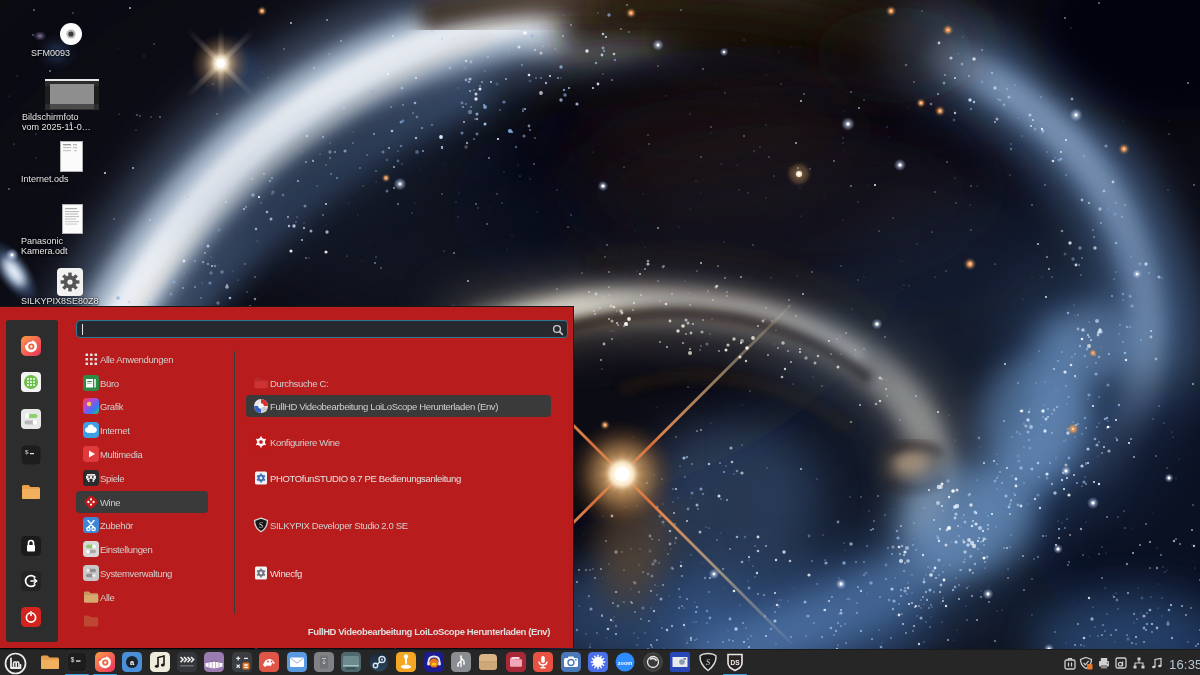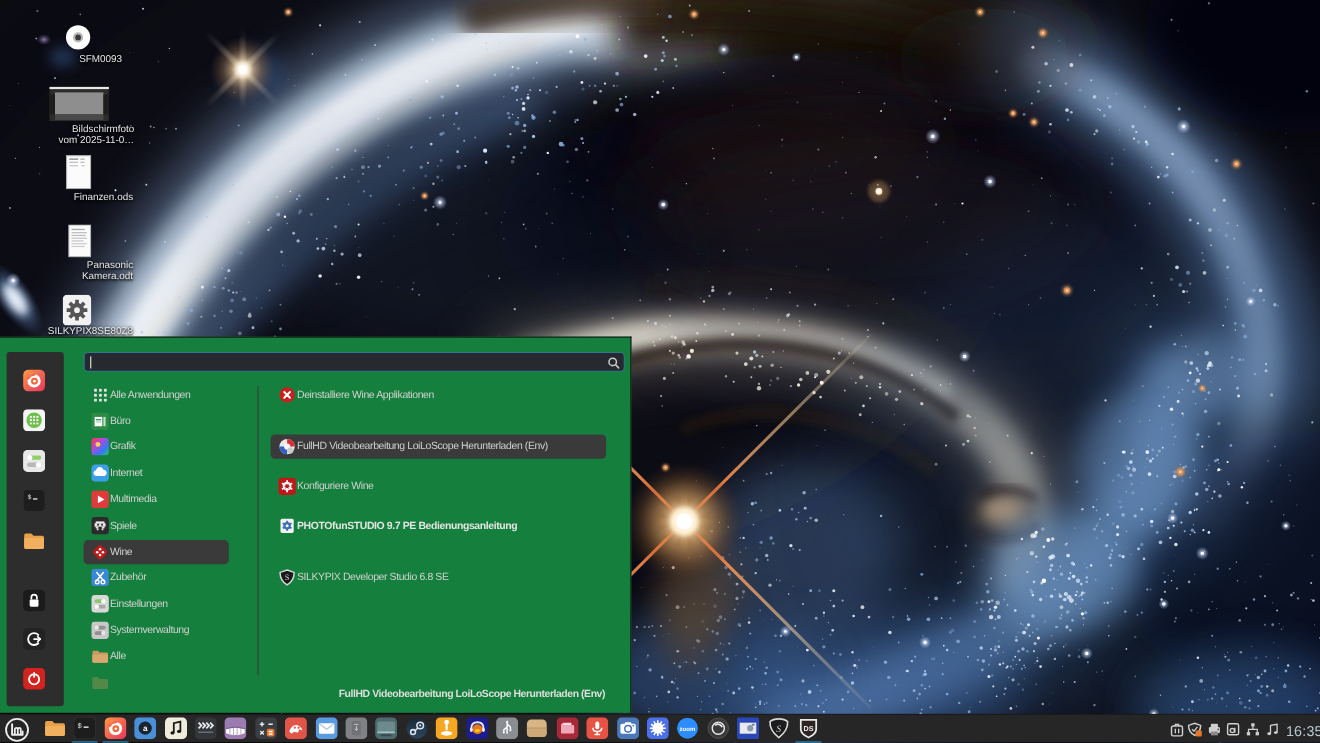--- a/index.html
+++ b/index.html
@@ -1,30 +1,30 @@
 <!DOCTYPE html>
 <html><head><meta charset="utf-8"><style>
 *{margin:0;padding:0;box-sizing:border-box}
 html,body{width:1200px;height:675px;overflow:hidden;background:#000;font-family:"Liberation Sans",sans-serif}
 #stage{position:relative;width:1200px;height:675px}
 #bg{position:absolute;left:0;top:0}
 .abs{position:absolute}
-.dlabel{position:absolute;font-size:9px;color:#e6e6e6;text-align:right;text-shadow:0 1px 2px rgba(0,0,0,.95),0 0 3px rgba(0,0,0,.8);white-space:nowrap}
-#menu{position:absolute;left:0;top:306px;width:574px;height:342px;background:#15803d;border-right:1px solid #181818;border-top:1px solid #181818}
+.dlabel{position:absolute;font-size:9px;color:#e6e6e6;text-align:left;text-shadow:0 1px 2px rgba(0,0,0,.95),0 0 3px rgba(0,0,0,.8);white-space:nowrap}
+#menu{position:absolute;left:0;top:306px;width:574px;height:342px;background:#b91c1c;border-right:1px solid #181818;border-top:1px solid #181818}
 #sidebar{position:absolute;left:6px;top:13px;width:52px;height:322px;background:#2d2d2d;border-radius:3px}
 #search{position:absolute;left:76px;top:13px;width:492px;height:18px;background:#26292d;border:1px solid #2f7795;border-radius:4px}
 #cursor{position:absolute;left:5px;top:3px;width:1px;height:11px;background:#e8e8e8}
 .cat{position:absolute;left:76px;width:132px;height:22px}
 .app{position:absolute;left:246px;width:305px;height:22px}
 .rowhl{background:#3a3a3a;border-radius:4px}
 .ric{position:absolute;top:50%;transform:translateY(-50%)}
 .cat .ric{left:7px}
 .app .ric{left:7px}
 .rlb{position:absolute;left:24px;top:50%;transform:translateY(-50%);font-size:9.5px;letter-spacing:-0.35px;color:#d0d0d0;white-space:nowrap}
-.bold{font-weight:bold;color:#e4e4e4}
+.bold{font-weight:normal;color:#e4e4e4}
 #vsep{position:absolute;left:234px;top:44px;width:1px;height:263px;background:#3b3b3b}
 #selname{position:absolute;right:23px;top:319px;font-size:9.5px;letter-spacing:-0.4px;font-weight:bold;color:#dedede}
 #panel{position:absolute;left:0;top:649px;width:1200px;height:26px;background:#262626;border-top:1px solid #1a1a1a}
 .pic{position:absolute;top:2px;width:20px;height:20px}
 .uline{position:absolute;top:24px;height:2px;background:#36a1e0;border-radius:1px}
 .tray{position:absolute;top:6px}
 #clock{position:absolute;top:7px;font-size:13px;color:#b7c8d4;letter-spacing:0.2px}
 </style></head><body>
 <div id="stage">
     <div id="bg"><svg width="1200" height="675" viewBox="0 0 1200 675">
@@ -1999,21 +1999,21 @@
     <div class="dlabel" style="left:22px;top:112px;width:100px">Bildschirmfoto<br>vom 2025-11-0…</div>
     <svg class="abs" style="left:60px;top:141px" width="23" height="31">
       <rect x="0.5" y="0.5" width="22" height="30" fill="#fbfbfb" stroke="#b0b0b0" stroke-width="1"></rect>
       <rect x="3" y="3" width="8" height="1.4" fill="#999"></rect>
       <rect x="13" y="3" width="4" height="1.4" fill="#bbb"></rect>
       <rect x="3" y="6" width="8" height="1.2" fill="#c0c0c0"></rect>
       <rect x="13" y="6" width="4" height="1.2" fill="#c0c0c0"></rect>
       <rect x="3" y="9" width="8" height="1.2" fill="#c8c8c8"></rect>
       <rect x="14" y="9" width="3" height="1.2" fill="#c8c8c8"></rect>
     </svg>
-    <div class="dlabel" style="left:21px;top:174px;width:100px">Finanzen.ods</div>
+    <div class="dlabel" style="left:21px;top:174px;width:100px">Internet.ods</div>
     <svg class="abs" style="left:62px;top:204px" width="21" height="30">
       <rect x="0.5" y="0.5" width="20" height="29" fill="#fbfbfb" stroke="#b0b0b0" stroke-width="1"></rect>
       <rect x="3" y="4" width="12" height="1.2" fill="#aaa"></rect>
       <rect x="3" y="7" width="14" height="1.1" fill="#bbb"></rect>
       <rect x="3" y="9.5" width="13" height="1.1" fill="#bbb"></rect>
       <rect x="3" y="12" width="14" height="1.1" fill="#c4c4c4"></rect>
       <rect x="3" y="14.5" width="11" height="1.1" fill="#c4c4c4"></rect>
       <rect x="3" y="17" width="14" height="1.1" fill="#ccc"></rect>
       <rect x="3" y="19.5" width="12" height="1.1" fill="#ccc"></rect>
     </svg>
@@ -2221,26 +2221,26 @@
           <path d="M1 6 L15.2 6 L15.2 12.2 Q15.2 13.4 14 13.4 L2.2 13.4 Q1 13.4 1 12.2 Z" fill="#d8a96e"></path>
         </svg>
         <div class="rlb">Alle</div>
       </div>
       <div class="cat" style="top:302.6px;opacity:0.35">
         <svg class="ric" width="16" height="16" viewBox="0 0 16 16">
           <path d="M1 3.8 Q1 2.6 2.2 2.6 L6 2.6 L7.6 4.2 L14 4.2 Q15.2 4.2 15.2 5.4 L15.2 12.2 Q15.2 13.4 14 13.4 L2.2 13.4 Q1 13.4 1 12.2 Z" fill="#c89860"></path>
         </svg>
       </div>
       <div id="vsep"></div>
-      <div class="app" style="top:40.8px">
+      <div class="app" style="top:64.6px">
         <svg class="ric" width="16" height="16" viewBox="0 0 16 16">
-          <circle cx="8" cy="8" r="7" fill="#c82020"></circle>
-          <path d="M5.4 5.4 L10.6 10.6 M10.6 5.4 L5.4 10.6" stroke="#fff" stroke-width="1.8" stroke-linecap="round"></path>
+          <path d="M1.5 4 Q1.5 2.8 2.7 2.8 L6.2 2.8 L7.8 4.4 L13.5 4.4 Q14.7 4.4 14.7 5.6 L14.7 12 Q14.7 13.2 13.5 13.2 L2.7 13.2 Q1.5 13.2 1.5 12 Z" fill="#b82828"></path>
+          <path d="M1.5 6.2 L14.7 6.2 L14.7 12 Q14.7 13.2 13.5 13.2 L2.7 13.2 Q1.5 13.2 1.5 12 Z" fill="#cc3333"></path>
         </svg>
-        <div class="rlb">Deinstalliere Wine Applikationen</div>
+        <div class="rlb">Durchsuche C:</div>
       </div>
       <div class="app rowhl" style="top:88.4px">
         <svg class="ric" width="16" height="16" viewBox="0 0 16 16">
           <circle cx="8" cy="8" r="7" fill="#e8e8e8"></circle>
           <path d="M8 1 A7 7 0 0 1 15 8 L8 8 Z" fill="#d83030"></path>
           <path d="M1 8 A7 7 0 0 0 8 15 L8 8 Z" fill="#3060c8"></path>
           <circle cx="8" cy="8" r="2.8" fill="#f8f8f8"></circle>
           <circle cx="11" cy="11.5" r="2.8" fill="#c8c8c8" opacity="0.9"></circle>
         </svg>
         <div class="rlb">FullHD Videobearbeitung LoiLoScope Herunterladen (Env)</div>
@@ -2275,21 +2275,37 @@
           </g>
           <circle cx="8" cy="8" r="1.4" fill="#f2f2f2"></circle>
         </svg>
         <div class="rlb bold">PHOTOfunSTUDIO 9.7 PE Bedienungsanleitung</div>
       </div>
       <div class="app" style="top:207.4px">
         <svg class="ric" width="16" height="16" viewBox="0 0 16 16">
           <path d="M8 1.2 L14.4 3.4 Q14.4 10.8 8 14.8 Q1.6 10.8 1.6 3.4 Z" fill="#18181a" stroke="#d8d8d8" stroke-width="1.3"></path>
           <text x="8" y="10.5" font-size="7.5" fill="#d8d8d8" text-anchor="middle" font-family="Liberation Serif">S</text>
         </svg>
-        <div class="rlb">SILKYPIX Developer Studio 6.8 SE</div>
+        <div class="rlb">SILKYPIX Developer Studio 2.0 SE</div>
+      </div>
+      <div class="app" style="top:255.0px">
+        <svg class="ric" width="16" height="16" viewBox="0 0 16 16">
+          <rect x="2" y="1.5" width="12" height="13" rx="1.5" fill="#f2f2f2"></rect>
+          <circle cx="8" cy="8" r="3.4" fill="#707880"></circle>
+          <g stroke="#707880" stroke-width="1.6">
+            <line x1="8" y1="8" x2="8" y2="3.4" transform="rotate(0 8 8)"></line>
+            <line x1="8" y1="8" x2="8" y2="3.4" transform="rotate(60 8 8)"></line>
+            <line x1="8" y1="8" x2="8" y2="3.4" transform="rotate(120 8 8)"></line>
+            <line x1="8" y1="8" x2="8" y2="3.4" transform="rotate(180 8 8)"></line>
+            <line x1="8" y1="8" x2="8" y2="3.4" transform="rotate(240 8 8)"></line>
+            <line x1="8" y1="8" x2="8" y2="3.4" transform="rotate(300 8 8)"></line>
+          </g>
+          <circle cx="8" cy="8" r="1.4" fill="#f2f2f2"></circle>
+        </svg>
+        <div class="rlb bold">Winecfg</div>
       </div>
       <div id="selname">FullHD Videobearbeitung LoiLoScope Herunterladen (Env)</div>
     </div>
     <div id="panel">
       <svg class="abs" style="left:4px;top:2px;" width="23" height="23" viewBox="0 0 23 23">
         <circle cx="11.5" cy="11.5" r="10" fill="none" stroke="#ececec" stroke-width="1.7"></circle>
         <path d="M7 6.5 L7 16 L16.5 16 L16.5 13" fill="none" stroke="#ececec" stroke-width="1.8" stroke-linecap="round" stroke-linejoin="round"></path>
         <path d="M9.5 16 L9.5 11.5 Q9.5 9.8 11 9.8 Q12.2 9.8 12.2 11.5 L12.2 16 M12.2 11.5 Q12.2 9.8 13.7 9.8 Q14.9 9.8 14.9 11.5 L14.9 16" fill="none" stroke="#ececec" stroke-width="1.6"></path>
       </svg>
       <svg class="pic" style="left:40.0px" width="20" height="20" viewBox="0 0 20 20">

